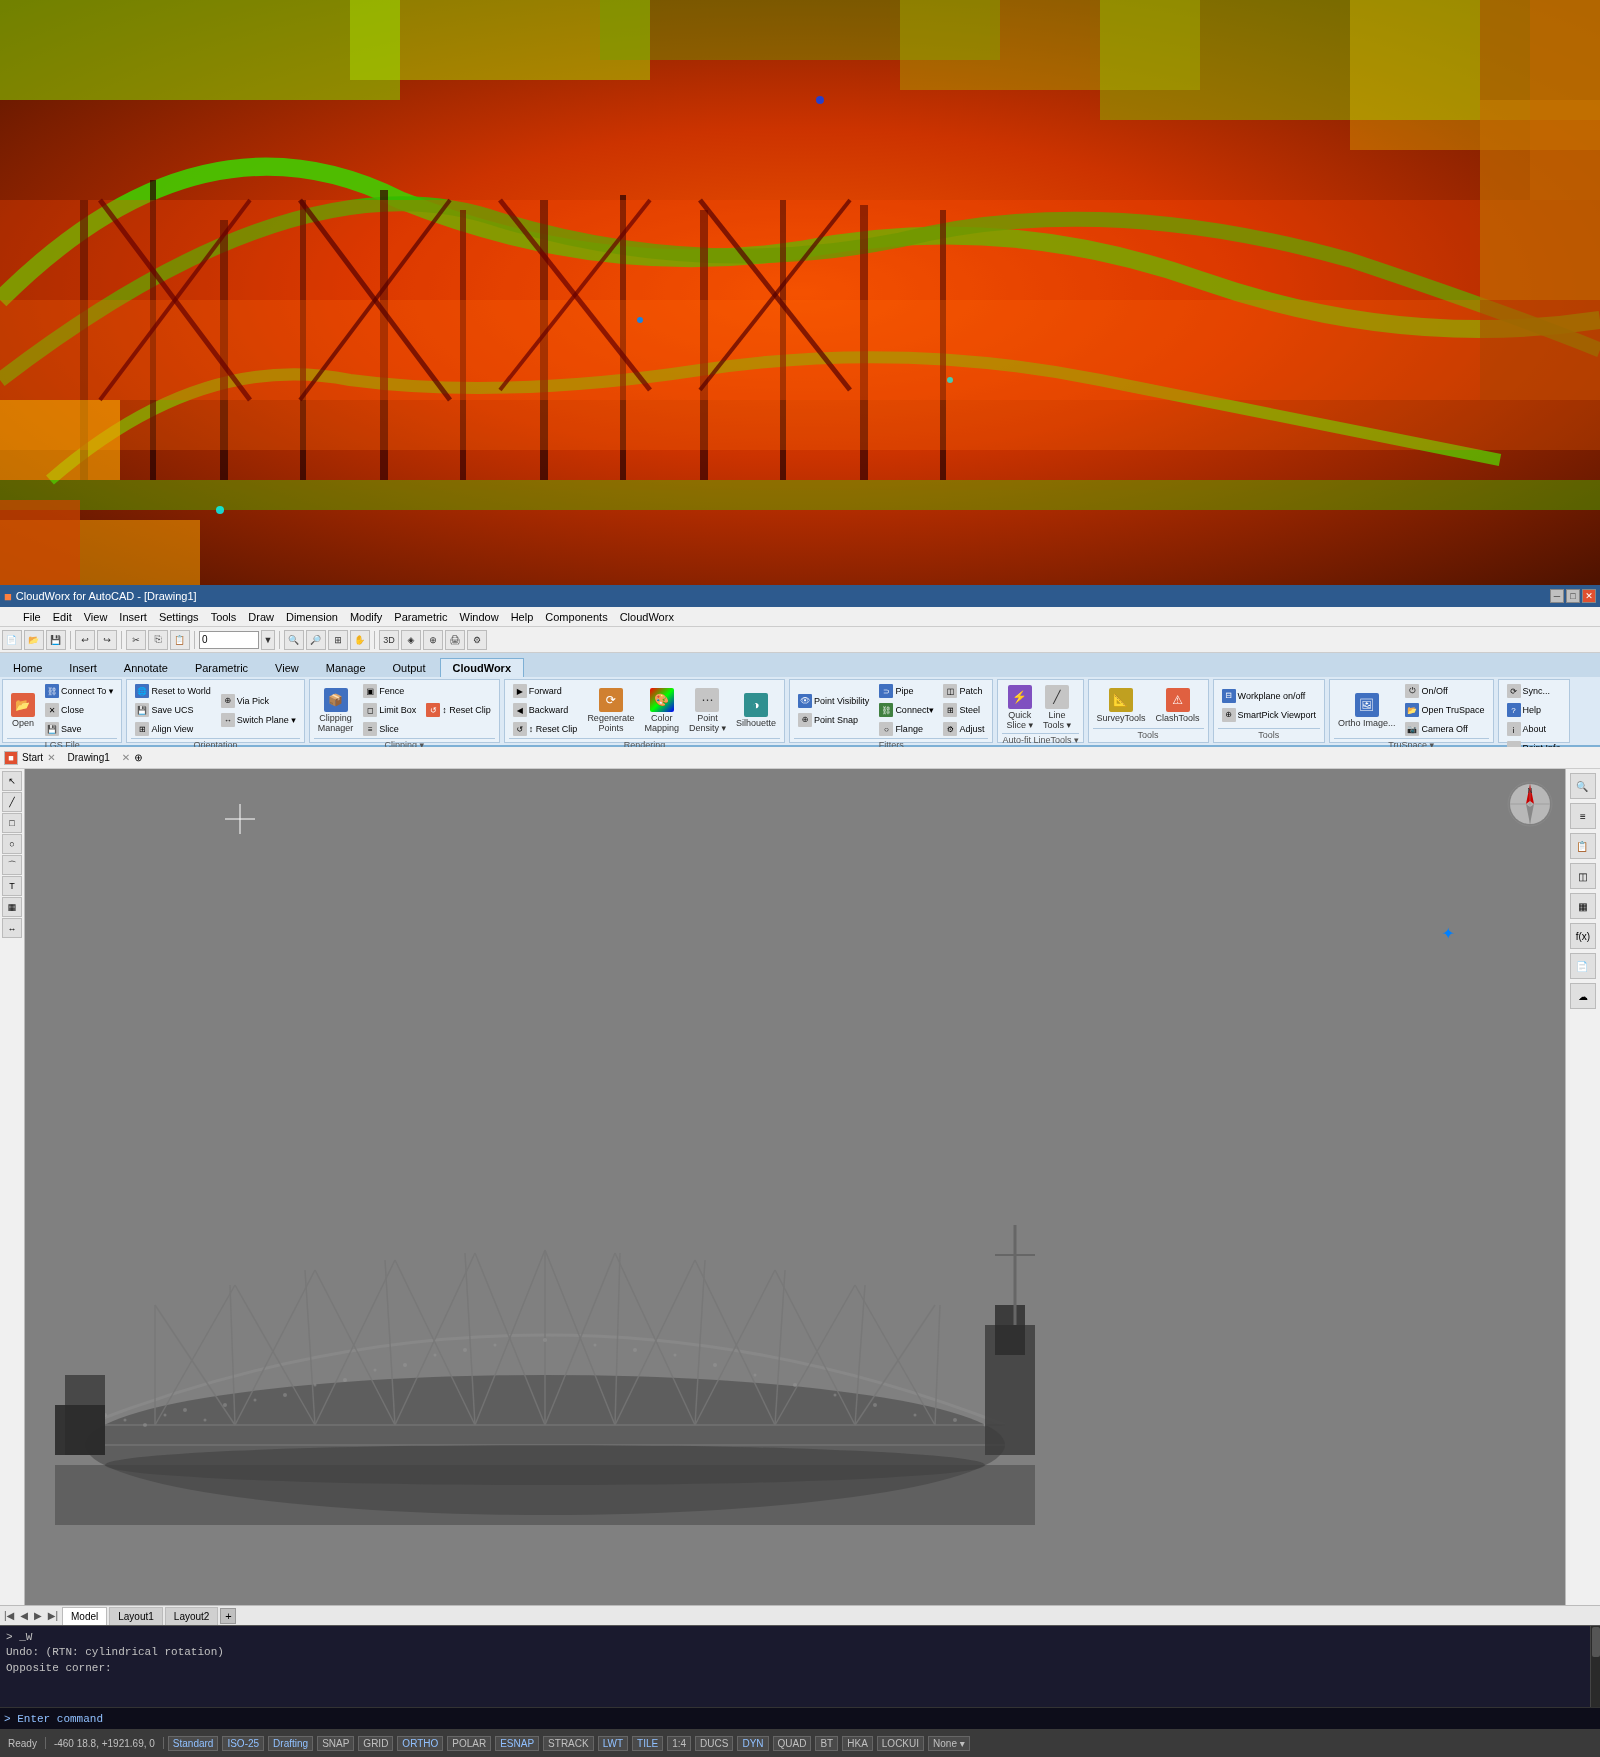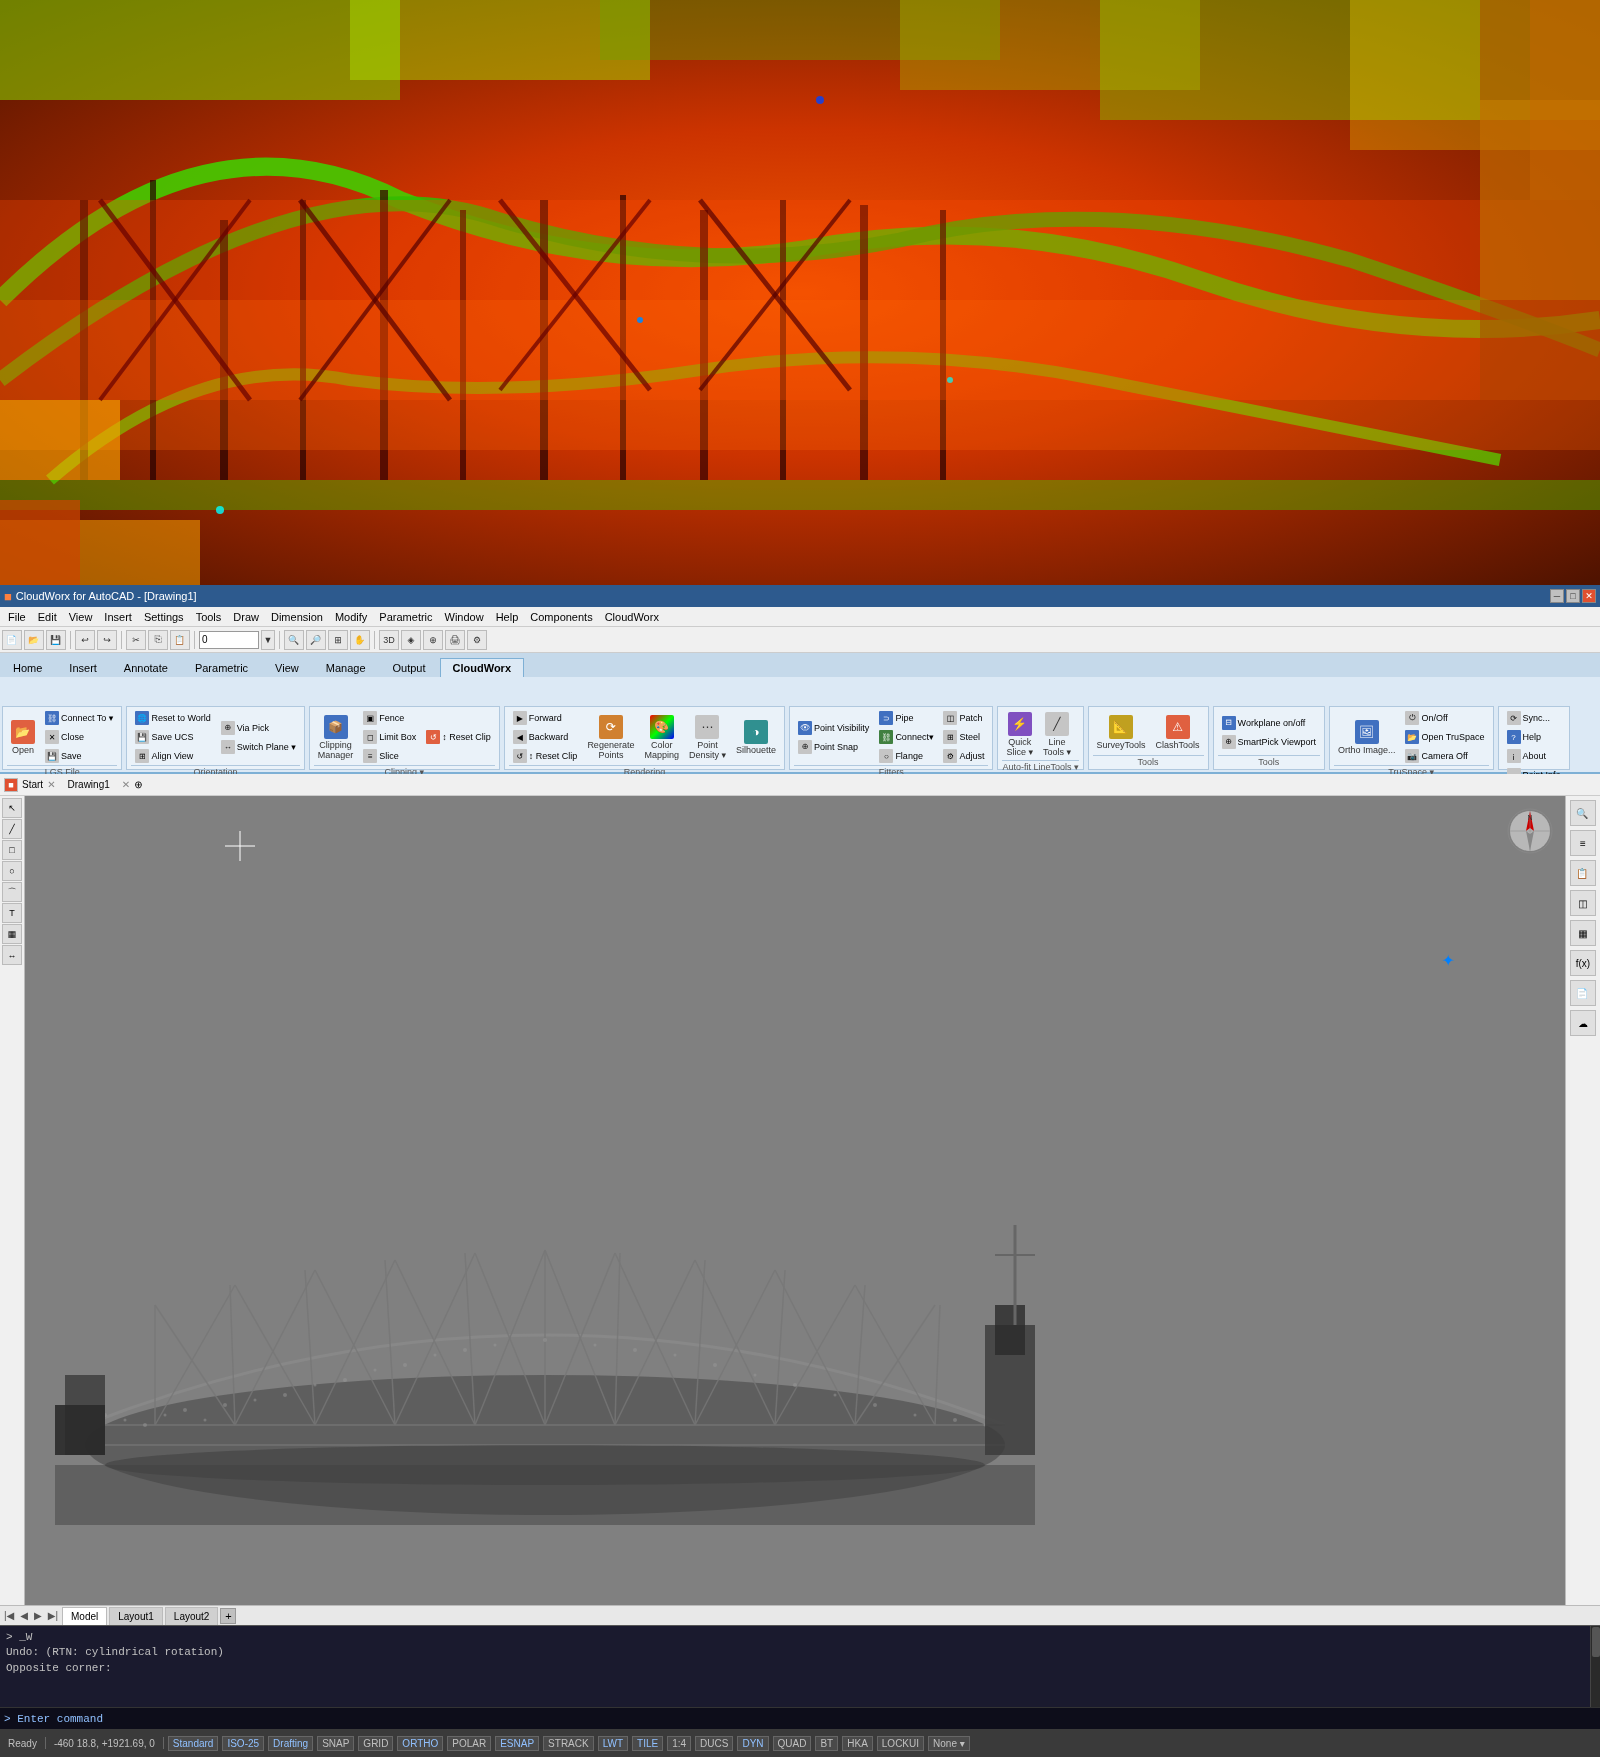--- a/index.html
+++ b/index.html
@@ -69,21 +69,21 @@
       color: #333;
     }
 
     
     #menu-bar {
       height: 20px;
       background: #f0f0f0;
       display: flex;
       align-items: center;
       border-bottom: 1px solid #ccc;
-      padding: 0 2px;
+      padding: 0 17px;
     }
 
     .menu-item {
       padding: 2px 6px;
       font-size: 11px;
       cursor: pointer;
       white-space: nowrap;
     }
 
     
@@ -124,21 +124,20 @@
       font-size: 10px;
       padding: 0 2px;
     }
 
     
     #ribbon {
       background: #dce9f5;
       border-bottom: 2px solid #7eb0d5;
       display: flex;
       flex-direction: column;
-      gap: 27px;
     }
 
     #ribbon-tabs {
       height: 24px;
       display: flex;
       align-items: flex-end;
       background: #c5d9ea;
     }
 
     .ribbon-tab {

